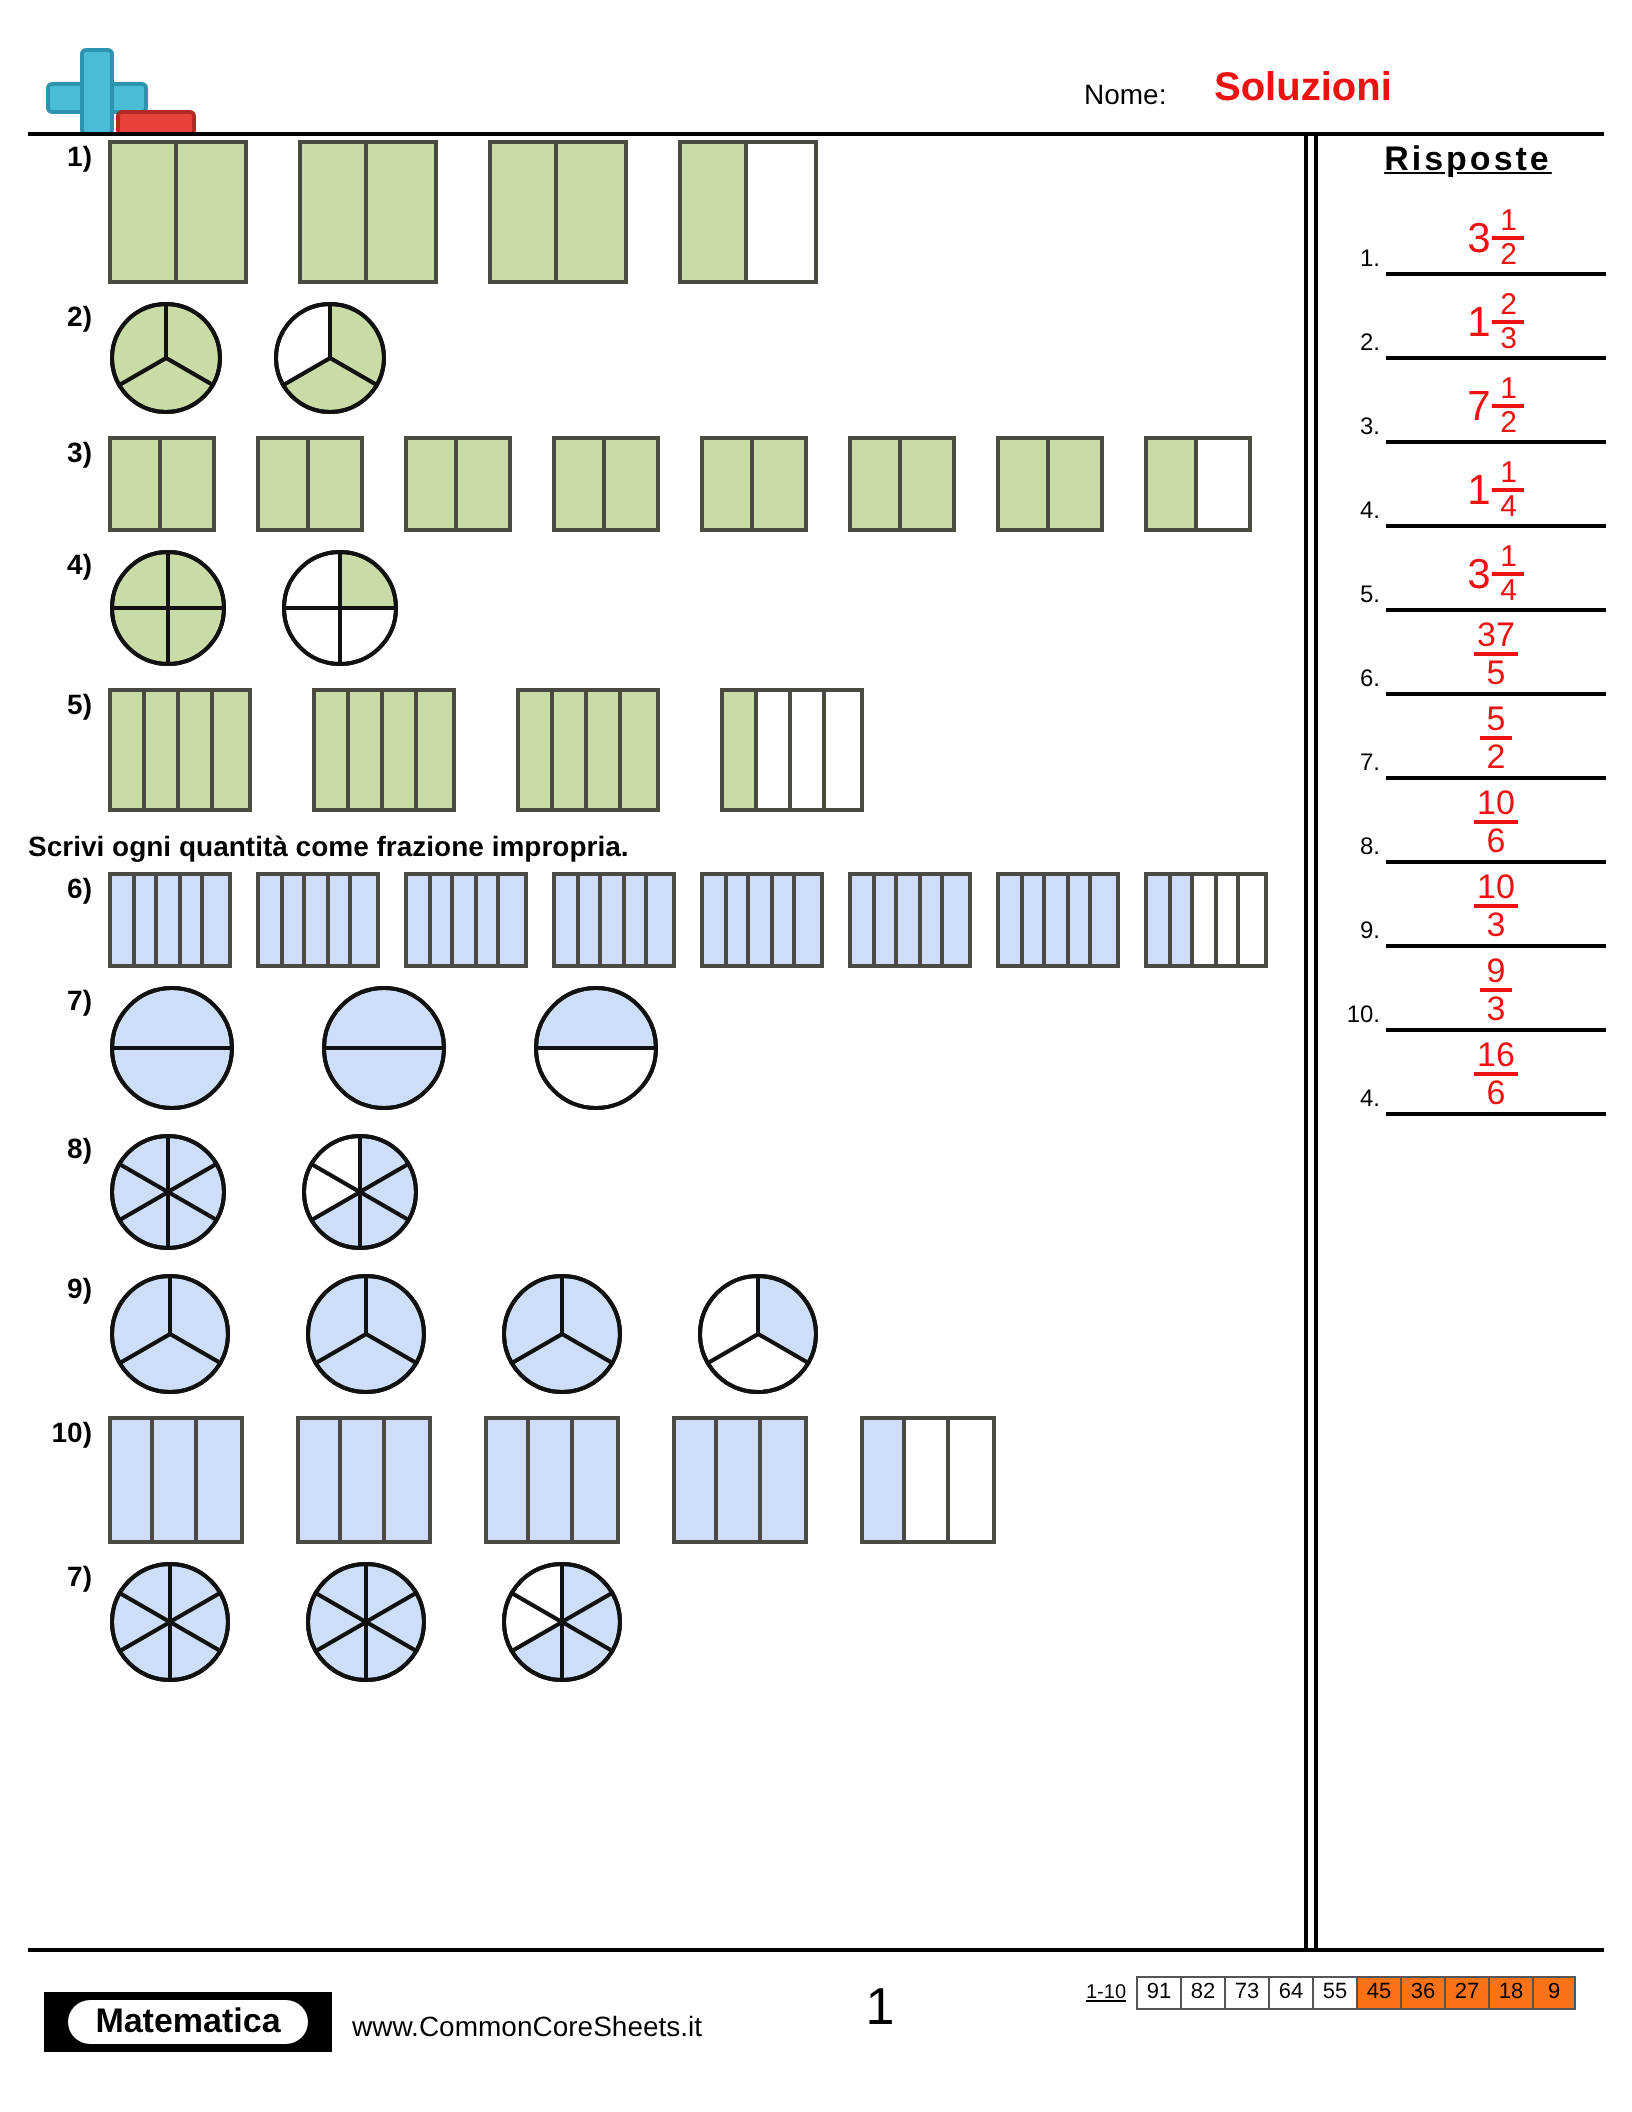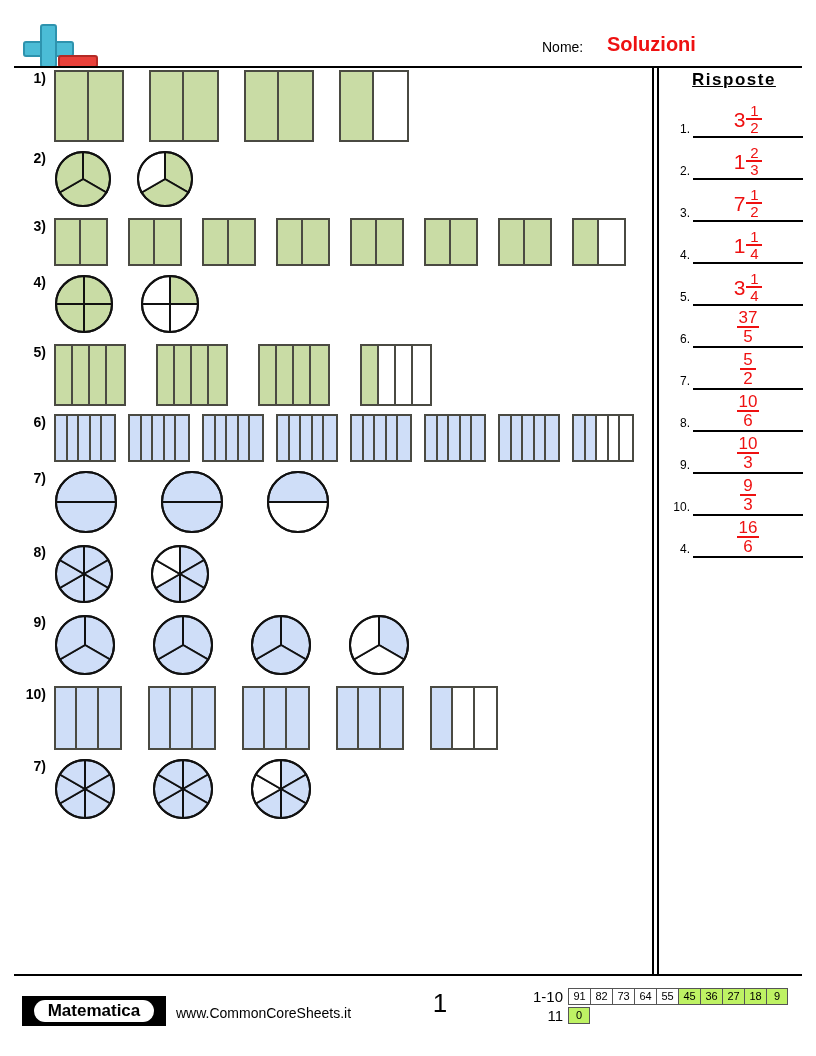--- a/index.html
+++ b/index.html
@@ -136,28 +136,28 @@
     position:absolute; left:410px; top:988px; width:60px; text-align:center;
     font-size:26px;
   }
 
   #score-table {
     position:absolute; left:532px; top:988px;
   }
   .score-row { display:flex; align-items:stretch; height:17px; margin-bottom:2px; }
   .score-label {
     width:36px; text-align:right; padding-right:5px;
-    font-size:15px; line-height:17px;
+    font-size:10px; line-height:17px;text-decoration:underline;
   }
   .score-cell {
     width:22px; border:1px solid #555; border-right:none;
     font-size:11px; line-height:15px; text-align:center; background:#fff;
   }
   .score-cell:last-child { border-right:1px solid #555; }
-  .score-cell.hl { background:#bef264; }
+  .score-cell.hl { background:#f97316; }
 </style>
 </head>
 <body>
 
 <div id="header">
   <div id="logo">
     <div class="plus-h"></div>
     <div class="plus-v"></div>
     <div class="minus"></div>
   </div>
@@ -290,20 +290,21 @@
           </div>
           <div class="rect" style="width: 72px; height: 62px; --gap: 30px;">
             <div class="cell fill-g" style="width: 17px;"></div>
             <div class="cell" style="width: 17px;"></div>
             <div class="cell" style="width: 17px;"></div>
             <div class="cell" style="width: 17px;"></div>
           </div>
         </div>
       </div>
     </div>
+  <div class="section-head" style="margin-top:6px">Scrivi ogni quantità come frazione impropria.</div>
   <div id="group-b">
       <div class="problem" style="margin-bottom: 8px;">
         <div class="pnum">6)</div>
         <div class="shapes">
           <div class="rect" style="width: 62px; height: 48px; --gap: 12px;">
             <div class="cell fill-b" style="width: 11.6px;"></div>
             <div class="cell fill-b" style="width: 11.6px;"></div>
             <div class="cell fill-b" style="width: 11.6px;"></div>
             <div class="cell fill-b" style="width: 11.6px;"></div>
             <div class="cell fill-b" style="width: 11.6px;"></div>
@@ -641,17 +642,13 @@
       <div class="score-cell">82</div>
       <div class="score-cell">73</div>
       <div class="score-cell">64</div>
       <div class="score-cell">55</div>
       <div class="score-cell hl">45</div>
       <div class="score-cell hl">36</div>
       <div class="score-cell hl">27</div>
       <div class="score-cell hl">18</div>
       <div class="score-cell hl">9</div>
     </div>
-    <div class="score-row">
-      <div class="score-label">11</div>
-      <div class="score-cell hl">0</div>
-    </div>
   </div>
 
 </body></html>

